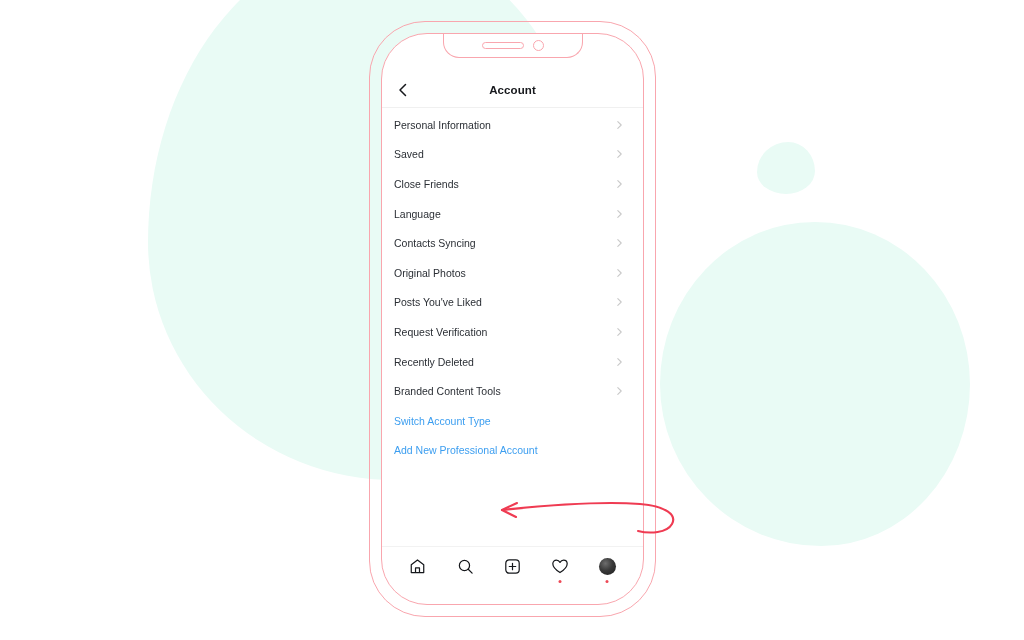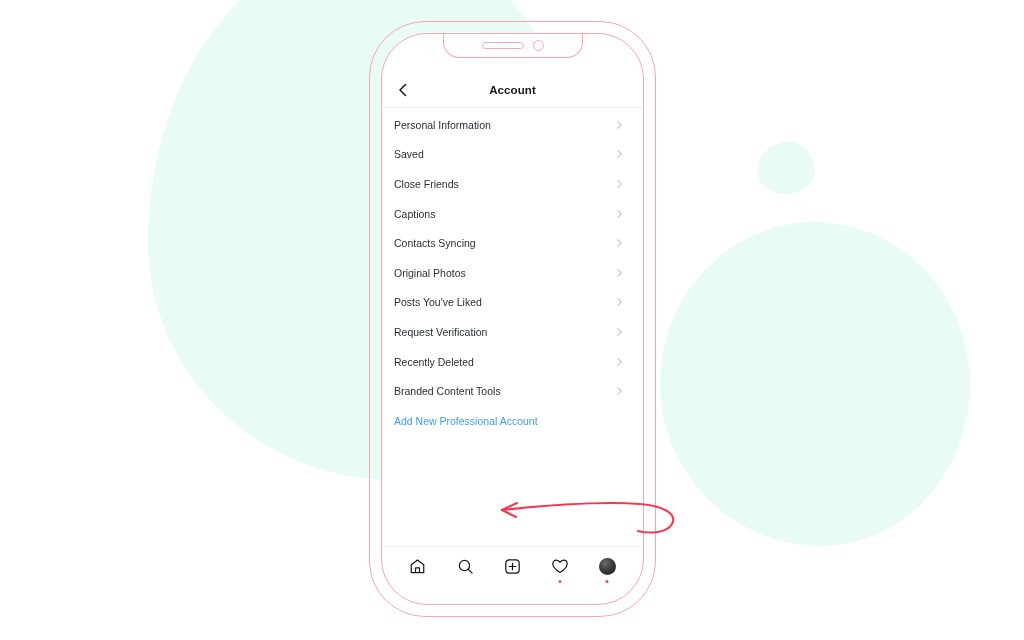--- a/index.html
+++ b/index.html
@@ -235,29 +235,29 @@
 
         <div class="menu-row">
           <span class="menu-label">Close Friends</span>
           <span class="row-chevron">
             <svg width="9" height="9" viewBox="0 0 9 9" fill="none">
                 <path d="M2.8 1.2 L6.2 4.5 L2.8 7.8" stroke="#c9c9c9" stroke-width="1.1" stroke-linecap="round" stroke-linejoin="round"></path>
               </svg>
           </span>
         </div>
 
-
-        <div class="menu-row">
-          <span class="menu-label">Captions</span>
-          <span class="row-chevron">
-            <svg width="9" height="9" viewBox="0 0 9 9" fill="none">
-                <path d="M2.8 1.2 L6.2 4.5 L2.8 7.8" stroke="#c9c9c9" stroke-width="1.1" stroke-linecap="round" stroke-linejoin="round"></path>
-              </svg>
-          </span>
-        </div>
+        <div class="menu-row">
+          <span class="menu-label">Language</span>
+          <span class="row-chevron">
+            <svg width="9" height="9" viewBox="0 0 9 9" fill="none">
+                <path d="M2.8 1.2 L6.2 4.5 L2.8 7.8" stroke="#c9c9c9" stroke-width="1.1" stroke-linecap="round" stroke-linejoin="round"></path>
+              </svg>
+          </span>
+        </div>
+
 
         <div class="menu-row">
           <span class="menu-label">Contacts Syncing</span>
           <span class="row-chevron">
             <svg width="9" height="9" viewBox="0 0 9 9" fill="none">
                 <path d="M2.8 1.2 L6.2 4.5 L2.8 7.8" stroke="#c9c9c9" stroke-width="1.1" stroke-linecap="round" stroke-linejoin="round"></path>
               </svg>
           </span>
         </div>
 
@@ -301,20 +301,23 @@
 
         <div class="menu-row">
           <span class="menu-label">Branded Content Tools</span>
           <span class="row-chevron">
             <svg width="9" height="9" viewBox="0 0 9 9" fill="none">
                 <path d="M2.8 1.2 L6.2 4.5 L2.8 7.8" stroke="#c9c9c9" stroke-width="1.1" stroke-linecap="round" stroke-linejoin="round"></path>
               </svg>
           </span>
         </div>
 
+        <div class="menu-row link">
+          <span class="menu-label">Switch Account Type</span>
+        </div>
 
         <div class="menu-row link">
           <span class="menu-label">Add New Professional Account</span>
         </div>
 
       </div>
 
       <div id="bottom-nav">
 
         <div class="nav-item">

